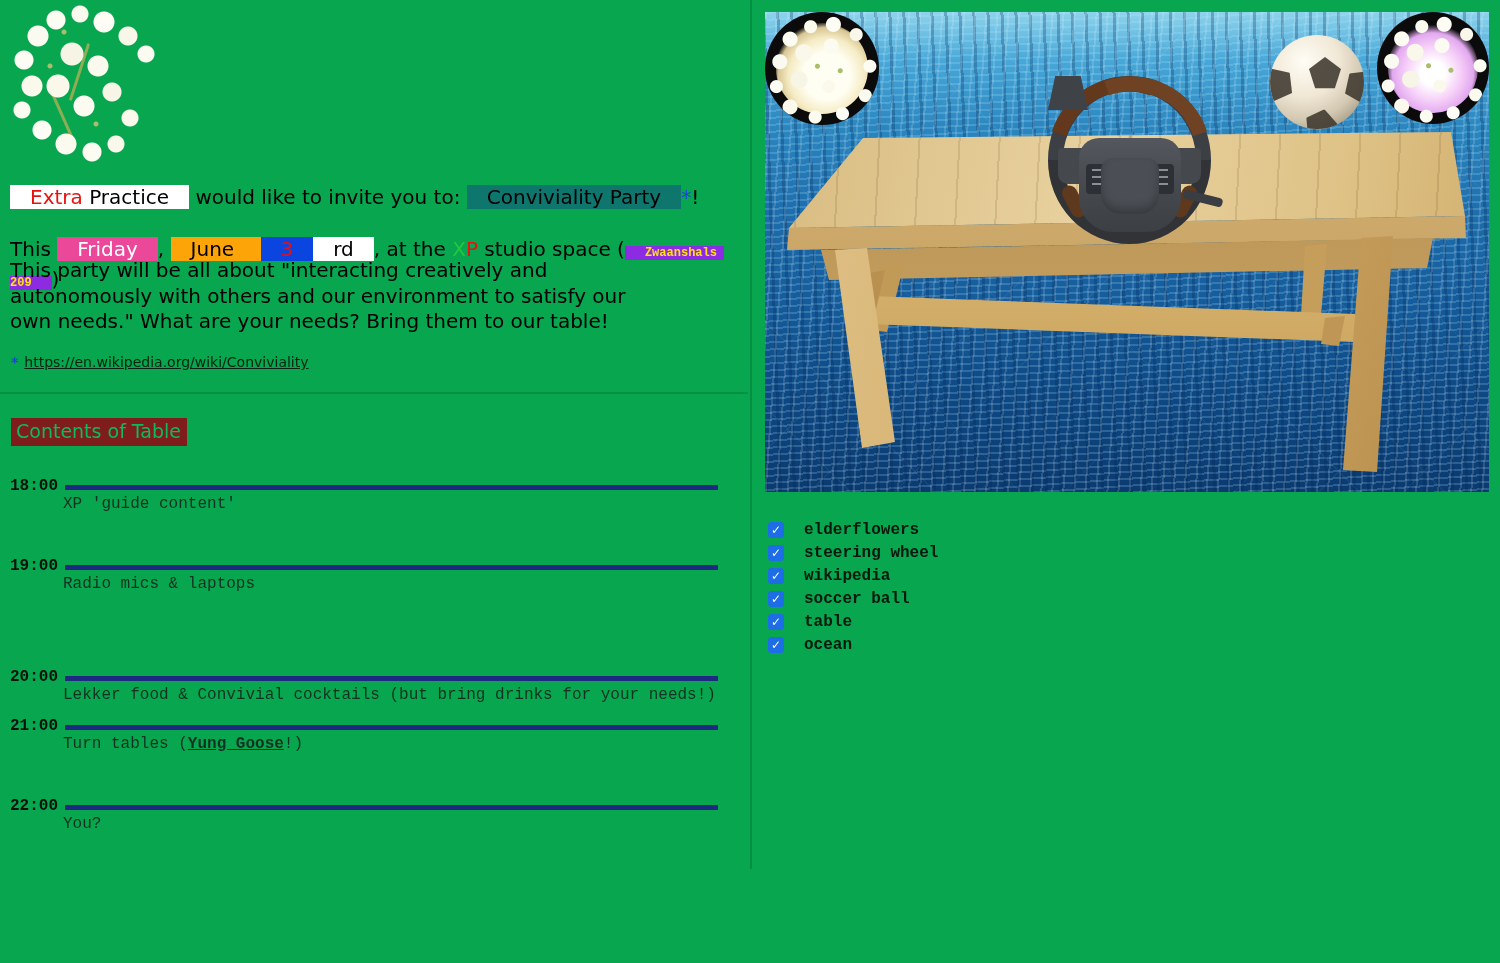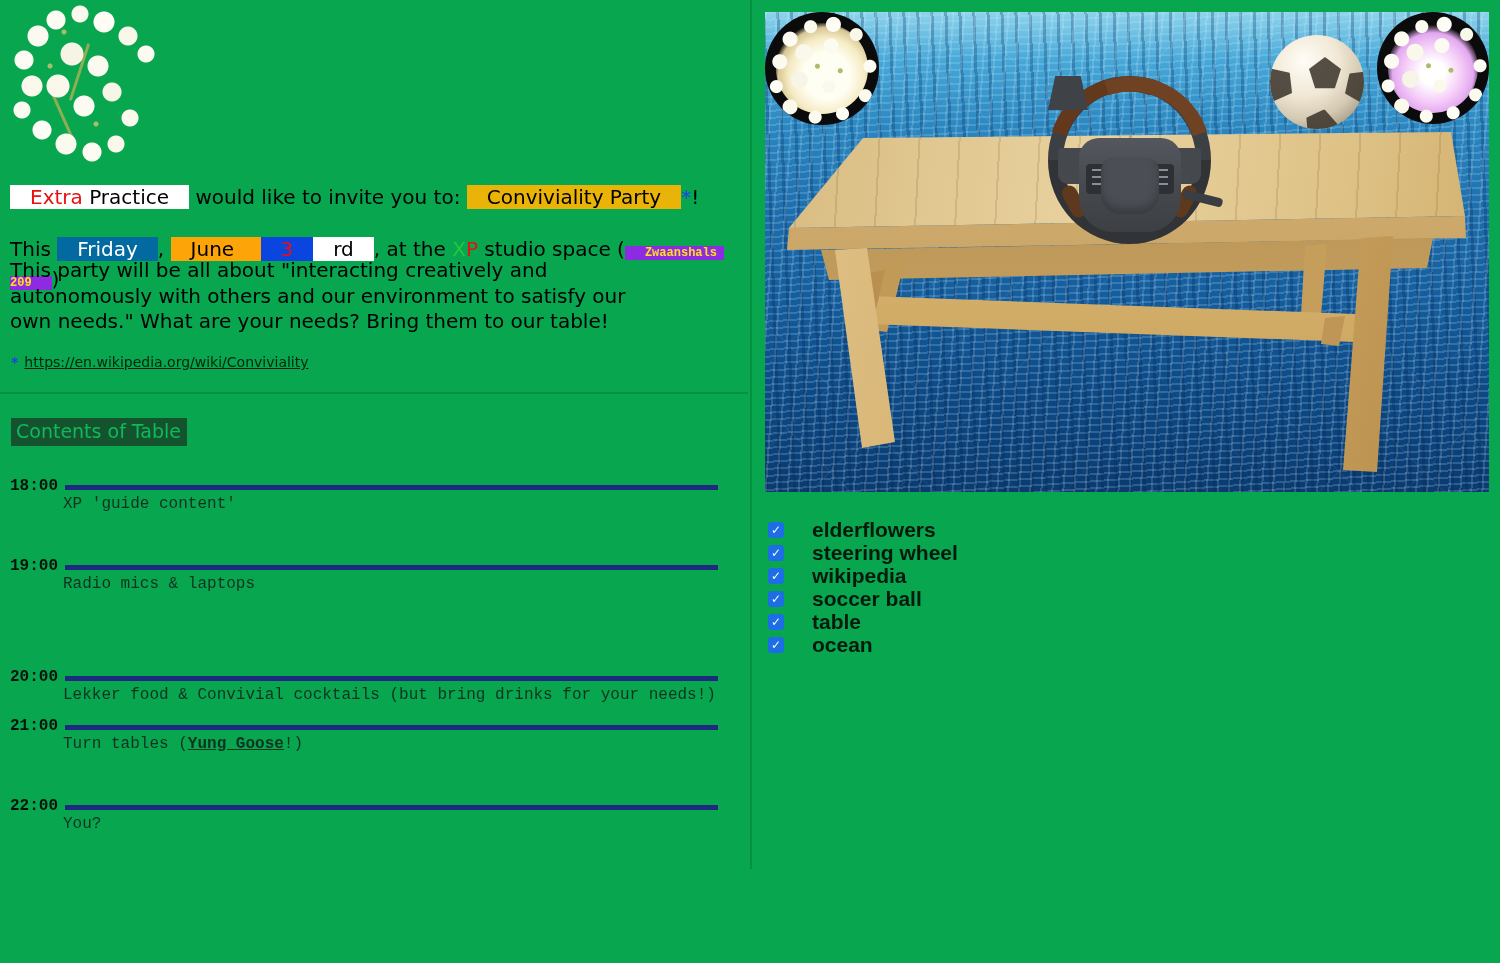--- a/index.html
+++ b/index.html
@@ -54,40 +54,40 @@
   .stem2 { left:52px; top:86px; width:3px; height:52px; transform:rotate(-24deg); }
 
   
   .invite-lines {
     position:absolute; left:10px; top:184px;
     font-size:20px; line-height:26px; white-space:pre-wrap;
   }
   .hl { padding:0 20px; }
   .hl-white { background:#fff; }
   .t-red { color:#e81010; }
-  .hl-yellowgreen { background:#eab308; }
+  .hl-yellowgreen { background:#0f766e; }
   .t-blue { color:#1f41e8; }
-  .hl-royal { background:#0369a1; color:#fff;text-align:center; }
+  .hl-royal { background:#ec4899; color:#fff;text-align:center; }
   .hl-orange { background:#fca408; }
   .hl-bluebox { background:#0b45e0; color:#e81010; }
   .t-green { color:#22c93e; }
   .hl-purple { background:#8d2be2; color:#ffe01a; font-family:"Liberation Mono","DejaVu Sans Mono",monospace; font-weight:bold; font-size:12px; }
 
   .invite-para {
     position:absolute; left:10px; top:258px; width:645px;
     font-size:20px; line-height:25.5px;
   }
   .footnote { position:absolute; left:11px; top:354px; font-size:14px; }
   .footnote .star { color:#1f41e8; font-weight:bold; margin-right:6px; }
   .footnote a { color:#06240f; }
 
   
   .sched-heading {
     position:absolute; left:11px; top:418px;
-    display:inline-block; background:#14532d; color:#0dbb5c;
+    display:inline-block; background:#7f1d1d; color:#0dbb5c;
     font-size:19px; padding:2px 6px 4px 5px;
   }
   .srow { position:absolute; left:10px; right:32px; }
   .srow-head { display:flex; align-items:center; }
   .stime { font-family:"Liberation Mono","DejaVu Sans Mono",monospace; font-weight:bold; font-size:16px; color:#07130b; letter-spacing:0; }
   .sline { flex:1; height:5px; background:#1e2a80; margin-left:7px; margin-top:2px; }
   .sitem {
     margin-left:53px; 
     font-family:"Liberation Mono","DejaVu Sans Mono",monospace;
     font-size:16px; color:#103321;
@@ -219,23 +219,23 @@
 
   
   .checklist { position:absolute; left:768px; top:522px; }
   .check-row { display:flex; align-items:center; margin-bottom:7px; height:16px; }
   .cbox {
     width:16px; height:16px; background:#1c6de6; border-radius:3.5px;
     color:#fff; font-size:12px; font-weight:bold; line-height:16px; text-align:center;
     display:inline-block;
   }
   .clabel {
-    margin-left:28px;
-    font-family:Liberation Sans, sans-serif;
-    font-weight:bold; font-size:21px; color:#06190d;
+    margin-left:20px;
+    font-family:Liberation Mono, monospace;
+    font-weight:bold; font-size:16px; color:#06190d;
   }
 </style>
 </head>
 <body>
 
 <div class="left-col">
 
   <div class="flower-cluster">
     <div class="stem stem1"></div>
     <div class="stem stem2"></div>

